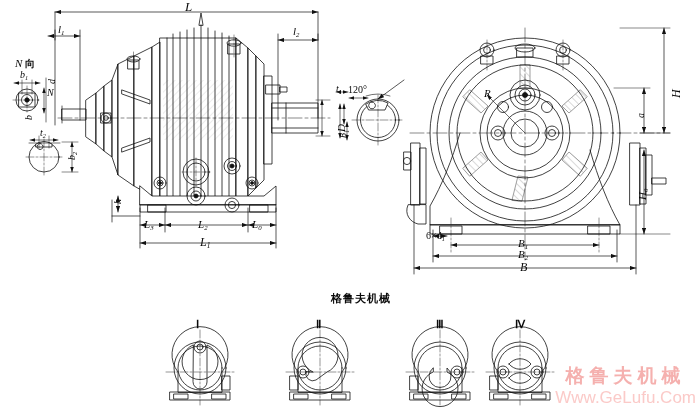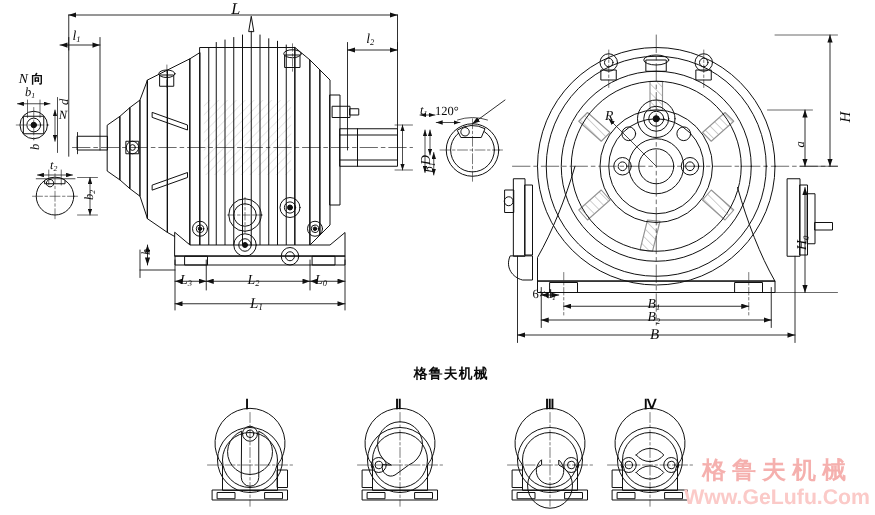--- a/index.html
+++ b/index.html
@@ -9,21 +9,21 @@
   svg#dwg{position:absolute;left:0;top:0;width:700px;height:412px;}
   .lbl{position:absolute;font-family:"Liberation Serif",serif;color:#0a0a0a;
        white-space:nowrap;line-height:1;}
   .it{font-style:italic;}
   .sub{font-size:.62em;vertical-align:-.28em;font-style:italic;}
   .cn{font-family:"DejaVu Sans","Liberation Sans",sans-serif;font-weight:700;}
   .rot{transform:rotate(-90deg);transform-origin:left top;}
   #wm{position:absolute;right:4px;bottom:4px;text-align:center;pointer-events:none;}
   #wm .wm-cn{font-family:"DejaVu Sans",sans-serif;font-weight:700;font-size:19px;
        color:#f5b0ae;letter-spacing:5px;}
-  #wm .wm-url{font-family:"Liberation Sans",sans-serif;font-weight:700;font-size:17px;
+  #wm .wm-url{font-family:"Liberation Sans",sans-serif;font-weight:400;font-size:17px;
        color:#fbcac8;margin-top:-1px;}
 </style>
 </head>
 <body>
 
 <div id="stage">
 
 <svg id="dwg" viewBox="0 0 700 412">
   <defs>
     <marker id="ar" markerWidth="9" markerHeight="6" refX="8.6" refY="3" orient="auto">

